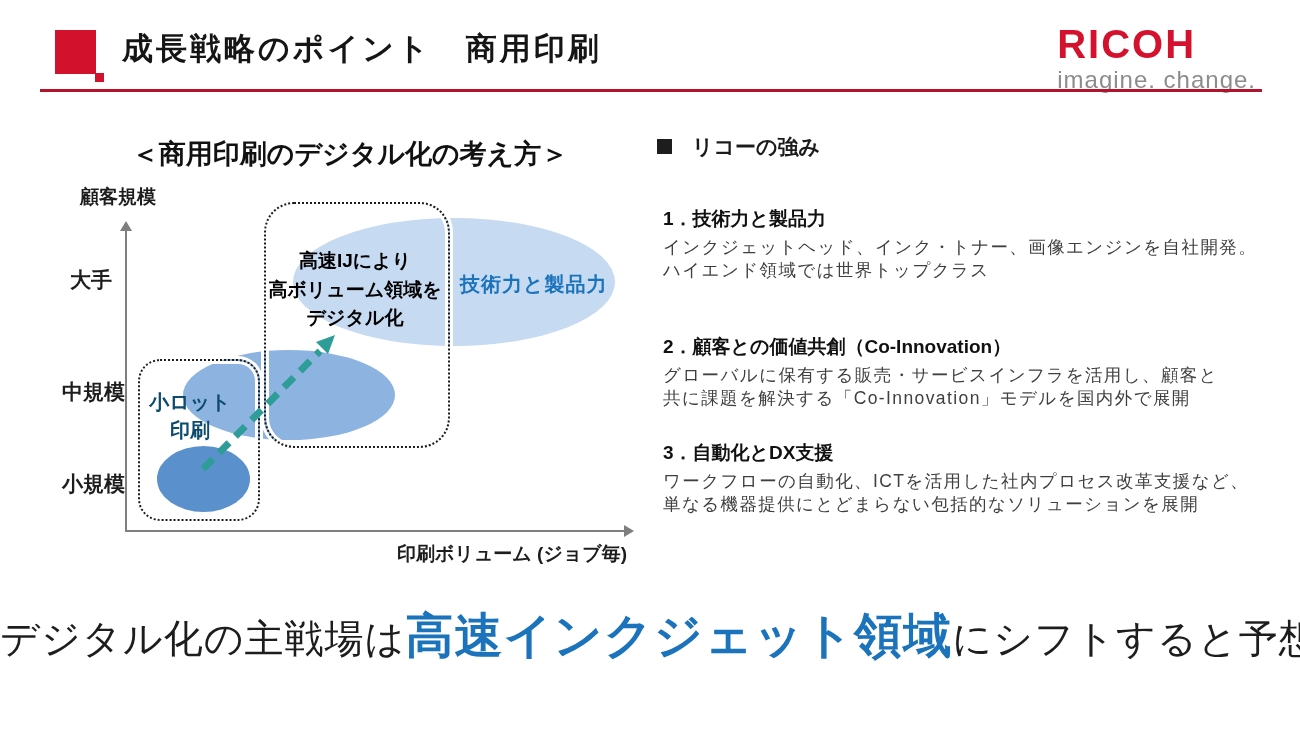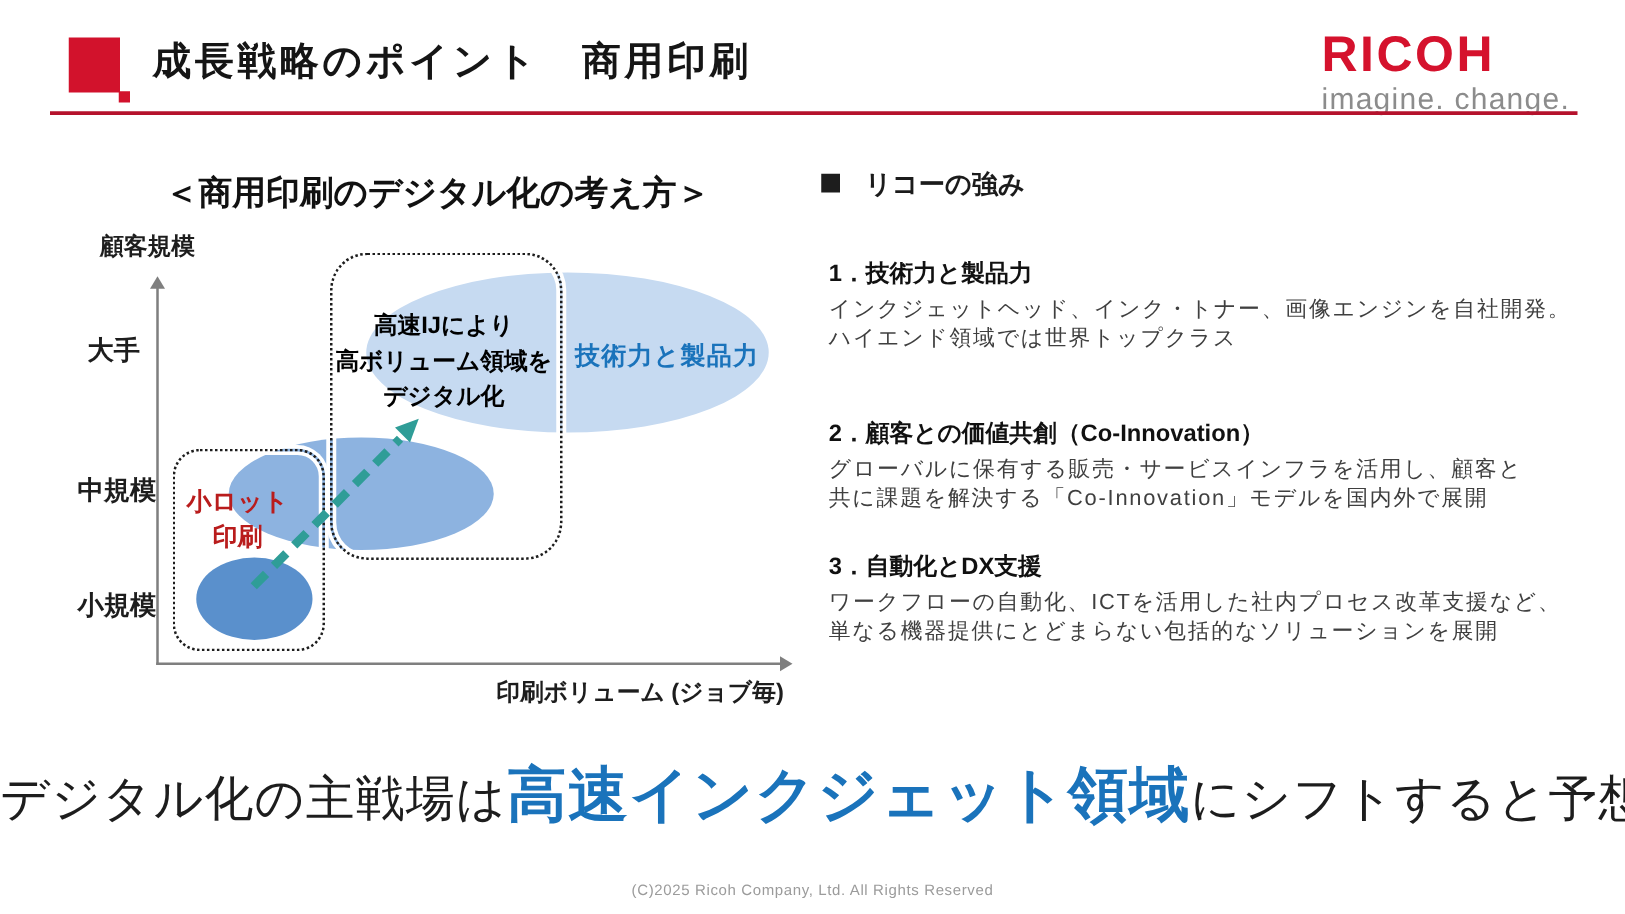--- a/index.html
+++ b/index.html
@@ -37,21 +37,21 @@
   .ellipse.small{left:157px;top:446px;width:93px;height:66px;background:#5a90cc;z-index:2;}
 
   .dotrect{position:absolute;border:2.5px dotted #1d1d1d;box-shadow:0 0 0 3px #fff, inset 0 0 0 3px #fff;z-index:3;}
   .dotrect.left{left:138px;top:359px;width:118px;height:158px;border-radius:22px;}
   .dotrect.mid{left:264px;top:202px;width:182px;height:242px;border-radius:30px;}
 
   .growth-arrow{position:absolute;left:0;top:0;width:1300px;height:731px;z-index:4;pointer-events:none;}
 
   .lbl-offset{position:absolute;left:460px;top:271px;font-size:20px;font-weight:bold;color:#1a73bb;letter-spacing:1px;z-index:5;white-space:nowrap;}
   .lbl-ij{position:absolute;left:266px;top:247px;width:178px;text-align:center;font-size:19px;font-weight:bold;line-height:1.5;color:#000000;z-index:5;}
-  .lbl-smalllot{position:absolute;left:142px;top:388px;width:96px;text-align:center;font-size:20px;font-weight:bold;line-height:1.4;color:#b91c1c;z-index:5;}
+  .lbl-smalllot{position:absolute;left:142px;top:388px;width:96px;text-align:center;font-size:20px;font-weight:bold;line-height:1.4;color:#0c4a6e;z-index:5;}
 
   
   .strengths-heading{position:absolute;left:657px;top:133px;font-size:21px;font-weight:bold;color:#1b1b1b;white-space:nowrap;}
   .strengths-heading .bullet{display:inline-block;width:15px;height:15px;background:#1d1d1d;margin-right:20px;}
   .section{position:absolute;left:663px;width:630px;}
   .section .sec-title{font-size:19px;font-weight:bold;color:#111;margin-bottom:4px;white-space:nowrap;}
   .section .sec-line{font-size:17.5px;color:#3f3f3f;letter-spacing:1.4px;line-height:23px;white-space:nowrap;}
   .section.s1{top:206px;}
   .section.s2{top:334px;}
   .section.s3{top:440px;}
@@ -132,15 +132,14 @@
   <div class="section s3">
     <div class="sec-title">3．自動化とDX支援</div>
     <div class="sec-line">ワークフローの自動化、ICTを活用した社内プロセス改革支援など、</div>
     <div class="sec-line">単なる機器提供にとどまらない包括的なソリューションを展開</div>
   </div>
 
   <div class="conclusion">
     <span class="black">デジタル化の主戦場は</span><span class="blue">高速インクジェット領域</span><span class="black">にシフトすると予想</span>
   </div>
 
-  <div class="footer">(C)2025 Ricoh Company, Ltd. All Rights Reserved</div>
 
 </div>
 
 </body></html>

